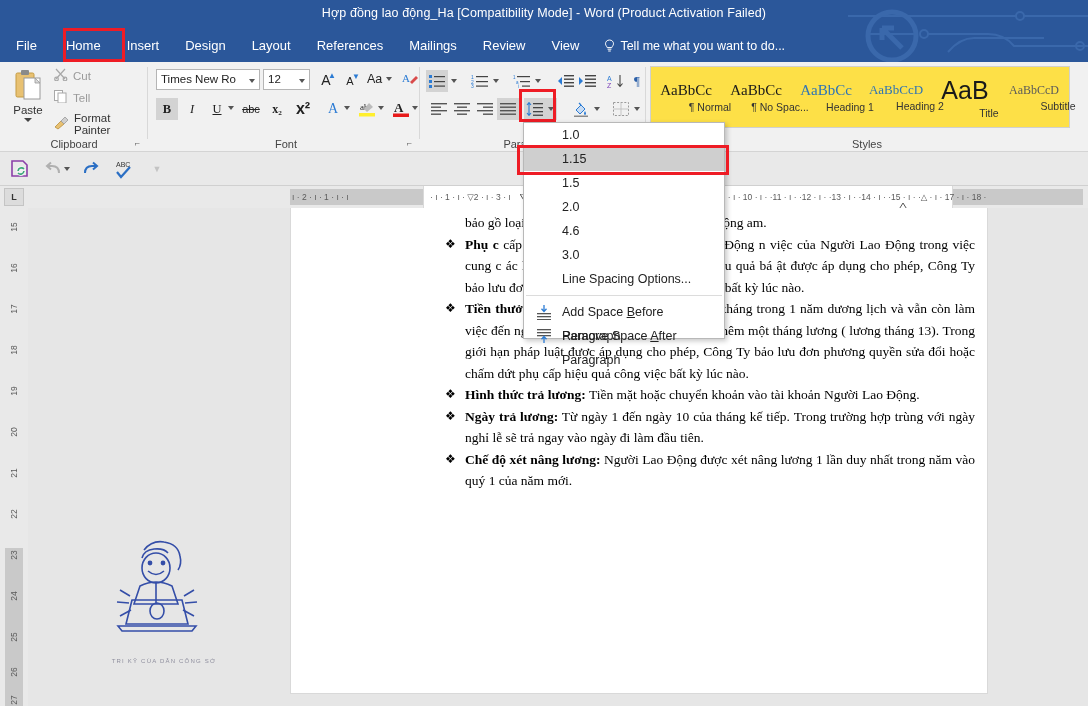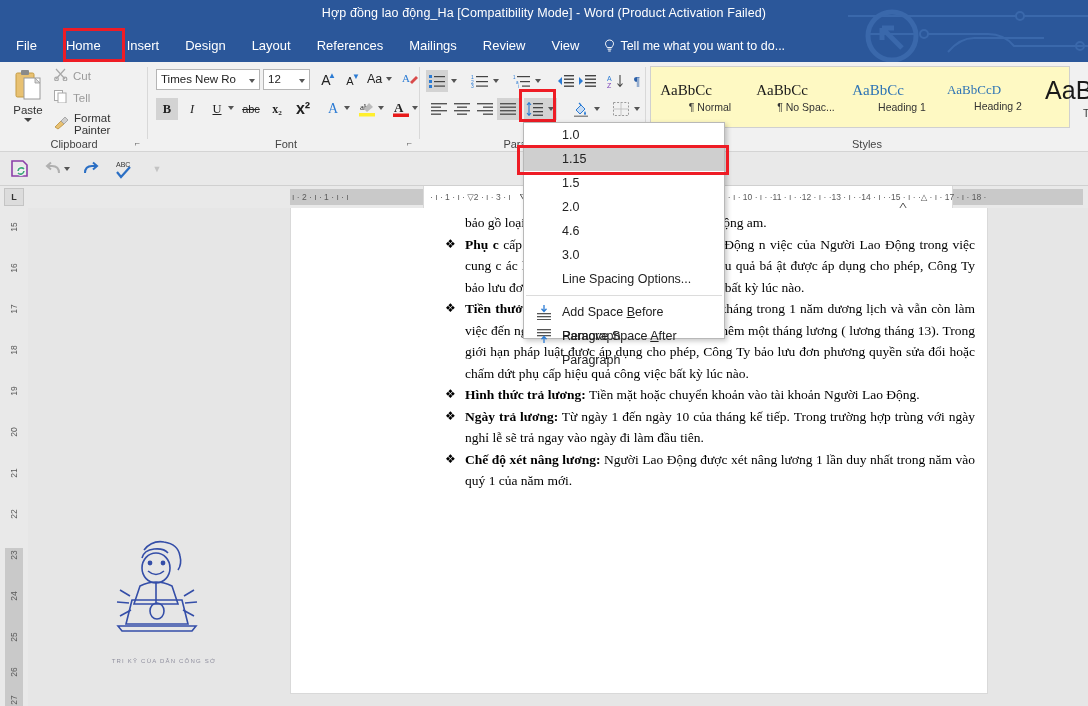--- a/index.html
+++ b/index.html
@@ -86,21 +86,21 @@
   .pbtn { position:absolute; width:22px; height:22px; display:flex; align-items:center; justify-content:center; }
   .pbtn.on { background:#d3d3d3; }
   .linespace-highlight {
     position:absolute; left:519px; top:89px; width:37px; height:33px;
     border:3px solid #ee1c25; box-sizing:border-box; z-index:30;
   }
 
   
   .styles-wrap {
     position:absolute; left:650px; top:4px; width:420px; height:62px;
-    border:1px solid #d0d0d0; background:#fef9c3; display:flex;gap:26px;
+    border:1px solid #d0d0d0; background:#fde047; display:flex;
   }
   .style-cell {
     width:70px; height:60px; display:flex; flex-direction:column;
     align-items:center; justify-content:center; gap:2px;
   }
   .style-prev { font-family:"Liberation Serif", serif; font-size:15px; color:#1a1a1a;
     white-space:nowrap; overflow:hidden; width:66px; text-align:center; }
   .style-name { font-size:10.5px; color:#333; white-space:nowrap;margin-left:48px; }
 
   

